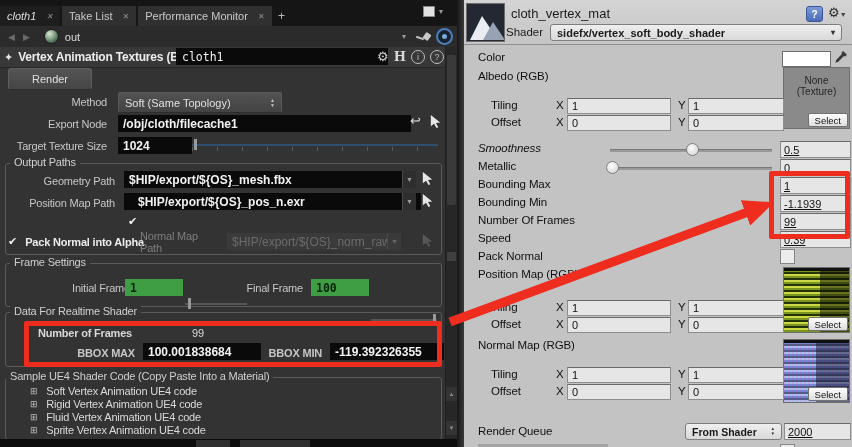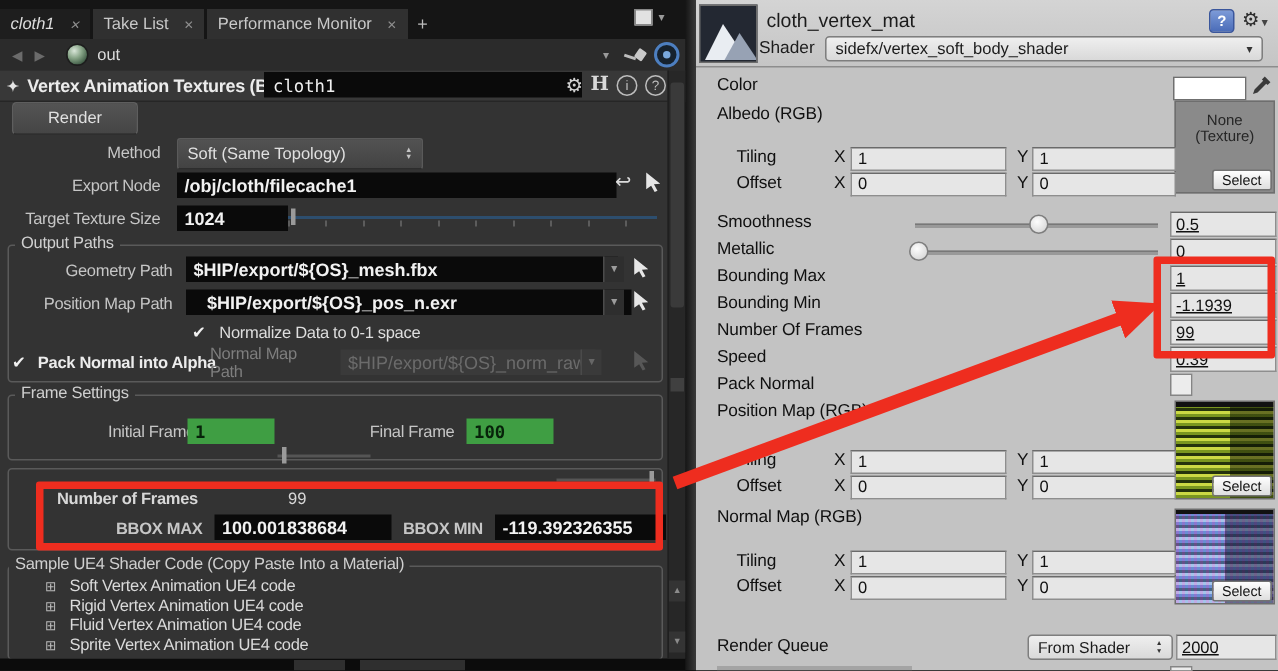--- a/index.html
+++ b/index.html
@@ -82,21 +82,21 @@
   .matthumb{position:absolute;left:2px;top:3px;width:37px;height:37px;background:#232832;overflow:hidden;border:1px solid #6c6c6c;}
   .mt1{position:absolute;left:3px;top:12px;width:0;height:0;border-left:12px solid transparent;border-right:16px solid transparent;border-bottom:24px solid #e9edf2;}
   .mt2{position:absolute;left:16px;top:18px;width:0;height:0;border-left:10px solid transparent;border-right:12px solid transparent;border-bottom:18px solid #97a2b4;}
   .utitle{position:absolute;left:47px;top:6px;font-size:13px;color:#1b1b1b;}
   .uhelp{position:absolute;left:342px;top:6px;width:15px;height:14px;border-radius:3px;background:linear-gradient(#7d9bd8,#4a6cb8);
          border:1px solid #3a569c;color:#fff;font-size:10px;font-weight:bold;display:flex;align-items:center;justify-content:center;}
   .ugear{position:absolute;left:364px;top:5px;color:#2e2e2e;font-size:13px;}
   .ugear small{font-size:7px;color:#444;}
   .ushaderlab{position:absolute;left:42px;top:26px;font-size:11.5px;color:#1b1b1b;}
   .upopup{background:linear-gradient(#efefef,#d9d9d9);border:1px solid #7e7e7e;border-radius:3px;
-          display:flex;align-items:center;font-size:11px;color:#1a1a1a;padding:0 6px;}
+          display:flex;align-items:center;font-size:11px;color:#1a1a1a;padding:0 6px;font-weight:bold;}
   .upopup .arr{margin-left:auto;color:#333;font-size:8px;}
   .ulab{position:absolute;font-size:11.5px;color:#101010;letter-spacing:-.1px;}
   .ufield{position:absolute;width:66px;height:15px;background:#e6e6e6;border:1px solid #8e8e8e;border-top-color:#6a6a6a;
           font-size:11px;color:#111;display:flex;align-items:center;padding-left:3px;text-decoration:underline;}
   .uswatch{position:absolute;width:47px;height:14px;background:#fff;border:1px solid #6f6f6f;}
   .utrack{position:absolute;height:2px;background:#999;border-top:1px solid #787878;}
   .uknob{position:absolute;width:11px;height:11px;border-radius:50%;background:radial-gradient(circle at 40% 35%,#fdfdfd,#cfcfcf);border:1px solid #7e7e7e;}
   .ucheck{position:absolute;width:13px;height:13px;background:#ececec;border:1px solid #858585;}
   .uthumbbox{position:absolute;left:319px;width:65px;border:1px solid #6e6e6e;}
   .uselect{position:absolute;right:1px;bottom:1px;background:linear-gradient(#fefefe,#dedede);border:1px solid #727272;
@@ -211,21 +211,20 @@
 
     <div class="hlab abs" style="left:0;top:194px;width:115px;height:17px;">Position Map Path</div>
     <div class="hfield abs" style="left:124px;top:193px;width:278px;padding-left:14px;">$HIP/export/${OS}_pos_n.exr</div>
     <div class="combo abs" style="left:402px;top:193px;">▼</div>
     <svg class="abs pick" style="left:420px;top:193px;" viewBox="0 0 16 16">
       <path d="M3 1 L13 9 L8.5 9.5 L11 14 L9 15 L6.5 10.5 L3 13 Z" fill="#e6e6e6"></path>
       </svg>
 
     <div class="row" style="left:128px;top:214px;height:15px;">
       <span class="check">✔</span>
-      <span style="color:#dedede;font-size:11px;margin-left:9px;letter-spacing:-.2px;">Normalize Data to 0-1 space</span>
     </div>
 
     <div class="row" style="left:8px;top:233px;height:17px;">
       <span class="check">✔</span>
       <span style="color:#ececec;font-size:11px;font-weight:bold;margin-left:8px;letter-spacing:-.2px;">Pack Normal into Alpha</span>
     </div>
     <div class="hlab abs" style="left:140px;top:234px;width:78px;height:16px;color:#7e7e7e;">Normal Map Path</div>
     <div class="hfield abs" style="left:227px;top:233px;width:160px;background:#3a3a3a;color:#6b6b6b;font-weight:normal;">$HIP/export/${OS}_norm_raw.e</div>
     <div class="combo abs" style="left:387px;top:233px;background:#3a3a3a;color:#666;">▼</div>
     <svg class="abs pick" style="left:420px;top:233px;opacity:.35;" viewBox="0 0 16 16">
@@ -242,20 +241,21 @@
         <div class="thumb" style="left:3px;"></div>
     </div>
     <div class="hlab abs" style="left:225px;top:279px;width:78px;height:17px;">Final Frame</div>
     <div class="greenfield abs" style="left:311px;top:279px;width:53px;">100</div>
     <div class="hslider abs" style="left:371px;top:280px;width:66px;">
       <div class="track" style="background:#555;"></div>
         <div class="thumb" style="right:1px;"></div>
     </div>
 
     <div class="hgroup" style="left:5px;top:312px;width:435px;height:53px;"></div>
+    <div class="hgrouplab" style="left:10px;top:305px;">Data For Realtime Shader</div>
 
     <div class="abs" style="left:38px;top:327px;color:#d8d8d8;font-size:11px;font-weight:bold;letter-spacing:-.2px;">Number of Frames</div>
     <div class="abs" style="left:192px;top:327px;color:#d8d8d8;font-size:11px;">99</div>
     <div class="hlab abs" style="left:60px;top:344px;width:75px;height:17px;font-weight:bold;">BBOX MAX</div>
     <div class="hfield abs" style="left:143px;top:343px;width:108px;">100.001838684</div>
     <div class="hlab abs" style="left:258px;top:344px;width:64px;height:17px;font-weight:bold;">BBOX MIN</div>
     <div class="hfield abs" style="left:330px;top:343px;width:104px;">-119.392326355</div>
 
     <div class="hgroup" style="left:5px;top:377px;width:435px;height:61px;"></div>
     <div class="hgrouplab" style="left:6px;top:370px;">Sample UE4 Shader Code (Copy Paste Into a Material)</div>
@@ -325,21 +325,21 @@
     <span class="xy abs" style="left:92px;top:99px;">X</span>
     <div class="uinput abs" style="left:103px;top:98px;width:98px;">1</div>
     <span class="xy abs" style="left:214px;top:99px;">Y</span>
     <div class="uinput abs" style="left:224px;top:98px;width:90px;">1</div>
     <div class="ulab" style="left:27px;top:116px;">Offset</div>
     <span class="xy abs" style="left:92px;top:116px;">X</span>
     <div class="uinput abs" style="left:103px;top:115px;width:98px;">0</div>
     <span class="xy abs" style="left:214px;top:116px;">Y</span>
     <div class="uinput abs" style="left:224px;top:115px;width:90px;">0</div>
 
-    <div class="ulab" style="left:14px;top:142px;">Smoothness</div>
+    <div class="ulab" style="left:14px;top:142px;font-style:italic;">Smoothness</div>
     <div class="utrack" style="left:146px;top:149px;width:162px;"></div>
     <div class="uknob" style="left:222px;top:143px;"></div>
     <div class="ufield" style="left:316px;top:141px;">0.5</div>
 
     <div class="ulab" style="left:14px;top:160px;">Metallic</div>
     <div class="utrack" style="left:146px;top:167px;width:162px;"></div>
     <div class="uknob" style="left:142px;top:161px;"></div>
     <div class="ufield" style="left:316px;top:159px;">0</div>
 
     <div class="ulab" style="left:14px;top:178px;">Bounding Max</div>

